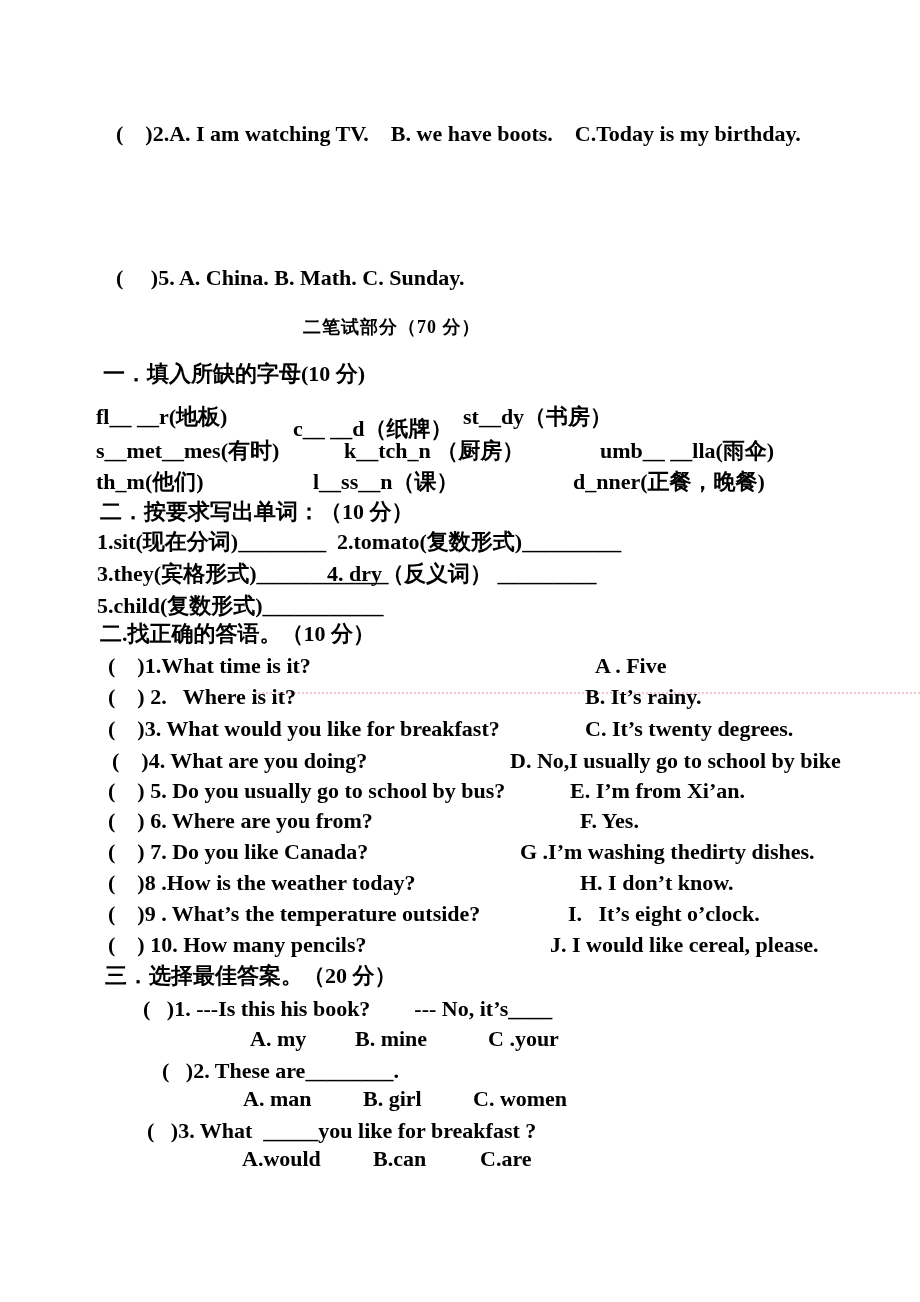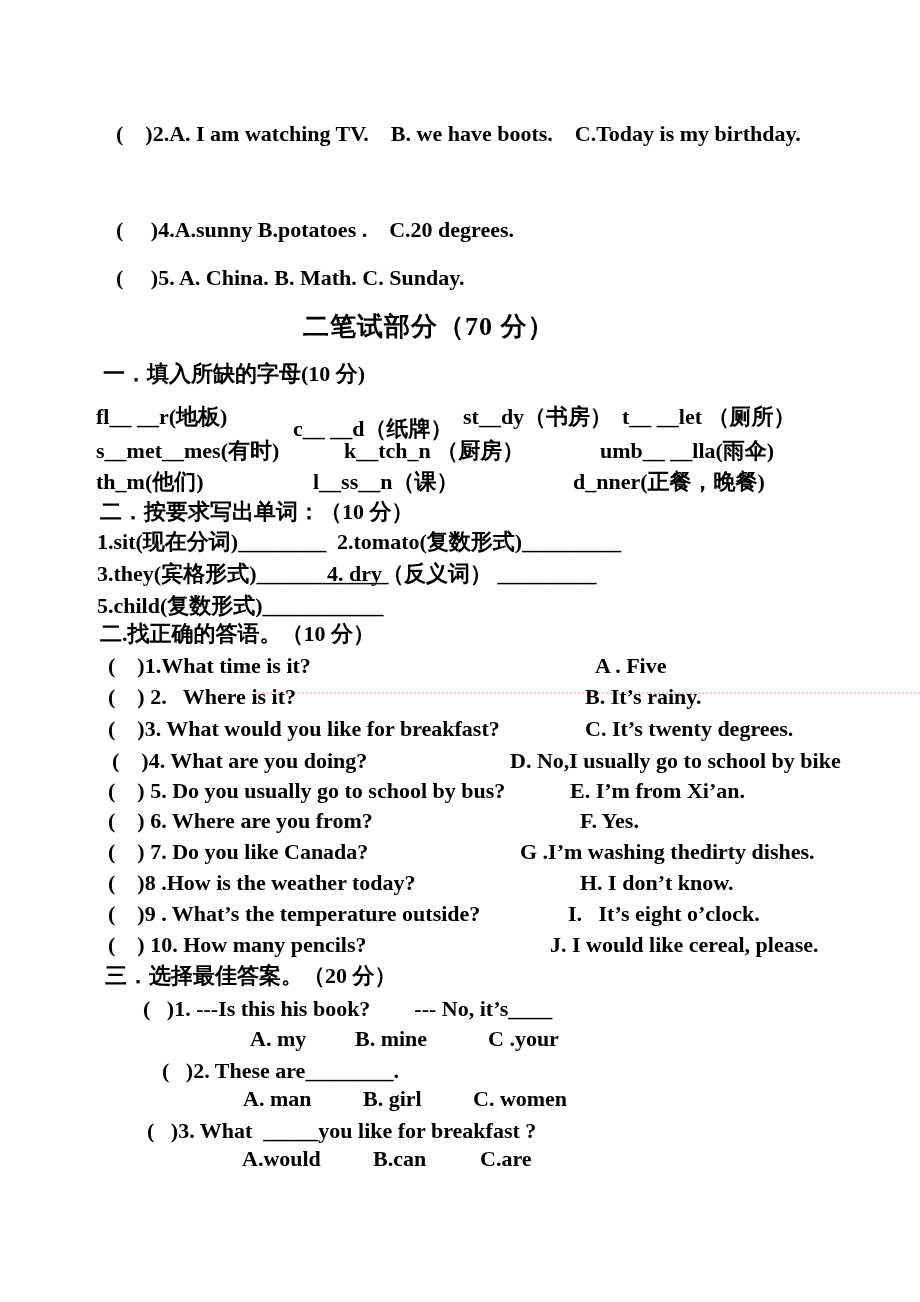--- a/index.html
+++ b/index.html
@@ -26,48 +26,46 @@
     width: 100%;
     height: 28px;
   }
   .row .chunk, .row .q, .row .a {
     position: absolute;
     top: 0;
     white-space: pre;
     line-height: 28px;
   }
   .section-title {
-    font-size: 26px;
+    font-size: 18px;
     letter-spacing: 1px;
   }
   .dotted-divider {
     position: absolute;
     height: 0;
     border-top: 2px dotted #f0b4c2;
     opacity: 0.75;
   }
 </style>
 </head>
 <body>
 
 <div class="page">
 
   <div class="line" style="left:116px; top:120px;">(    )2.A. I am watching TV.    B. we have boots.    C.Today is my birthday.</div>
-  <div class="line" style="left:116px; top:216px;">(     )4.A.sunny B.potatoes .    C.20 degrees.</div>
   <div class="line" style="left:116px; top:264px;">(     )5. A. China. B. Math. C. Sunday.</div>
 
   <div class="line section-title" style="left:303px; top:313px;">二笔试部分（70 分）</div>
 
   <div class="line" style="left:103px; top:360px;">一．填入所缺的字母(10 分)</div>
 
   <div class="row" style="top:403px;">
     <span class="chunk" style="left:96px;">fl__ __r(地板)</span>
     <span class="chunk" style="left:293px;margin-top:12px;">c__ __d（纸牌）</span>
     <span class="chunk" style="left:463px;">st__dy（书房）</span>
-    <span class="chunk" style="left:622px;">t__ __let （厕所）</span>
   </div>
   <div class="row" style="top:437px;">
     <span class="chunk" style="left:96px;">s__met__mes(有时)</span>
     <span class="chunk" style="left:344px;">k__tch_n （厨房）</span>
     <span class="chunk" style="left:600px;">umb__ __lla(雨伞)</span>
   </div>
   <div class="row" style="top:468px;">
     <span class="chunk" style="left:96px;">th_m(他们)</span>
     <span class="chunk" style="left:313px;">l__ss__n（课）</span>
     <span class="chunk" style="left:573px;">d_nner(正餐，晚餐)</span>

